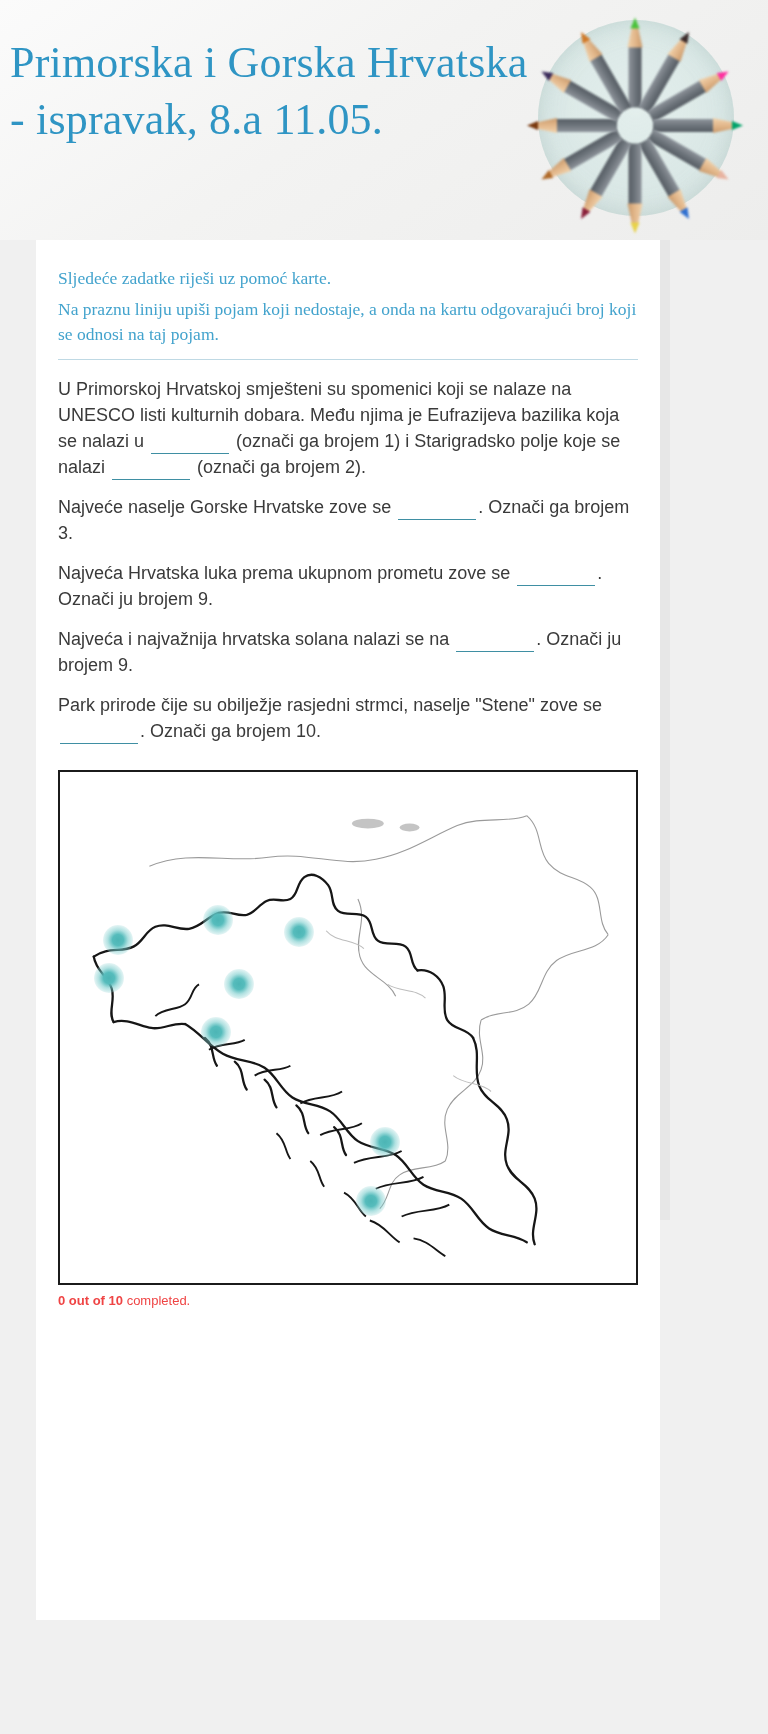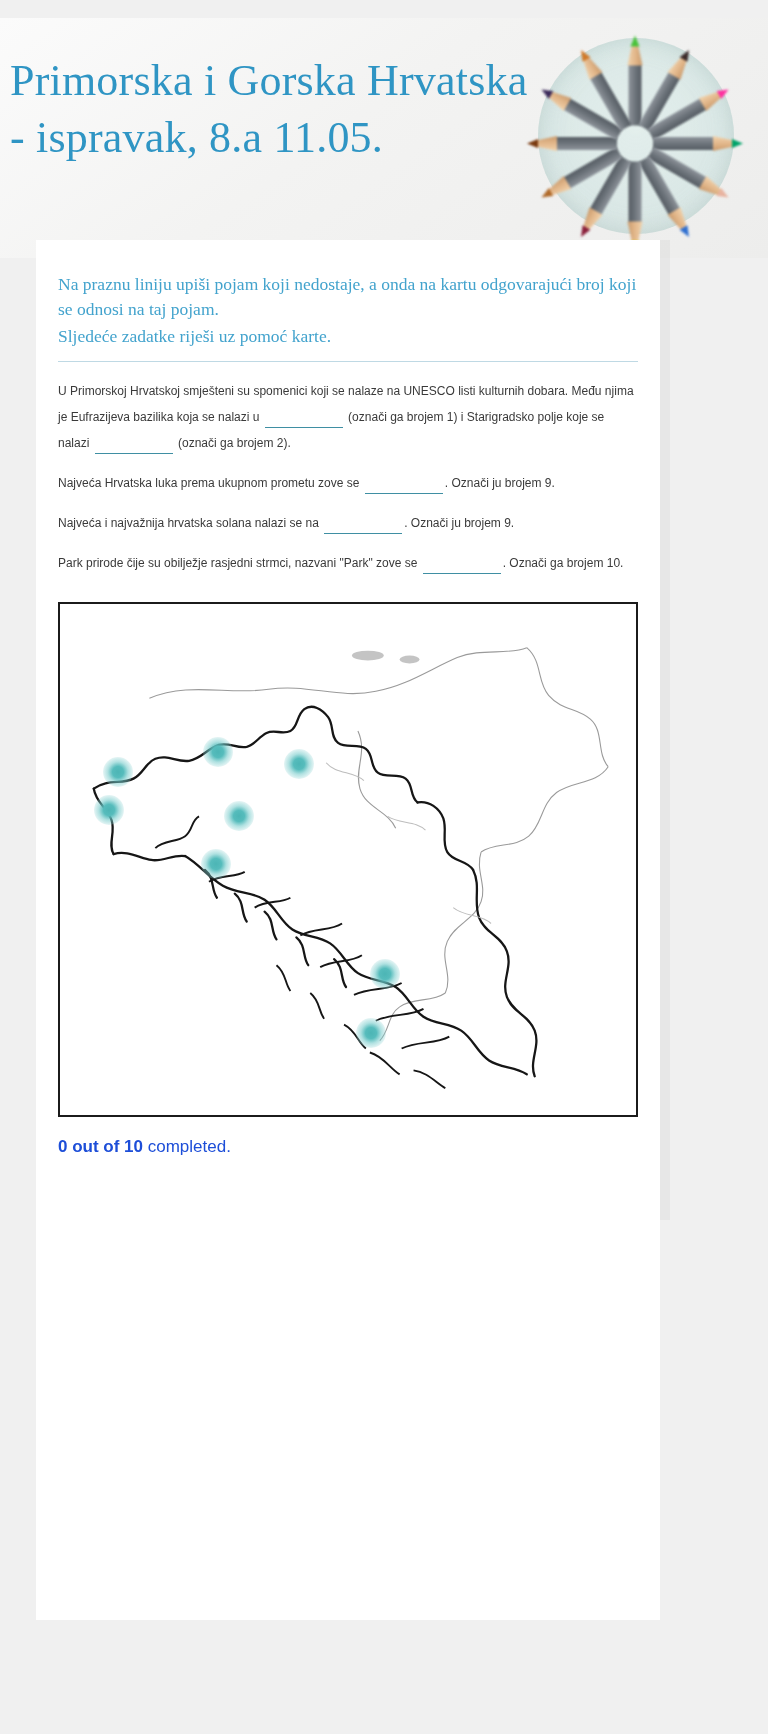--- a/index.html
+++ b/index.html
@@ -9,21 +9,21 @@
     height: 1734px;
     background: #f0f0f0;
     font-family: "Liberation Sans", sans-serif;
     position: relative;
     overflow: hidden;
   }
 
   
   .hero {
     position: absolute;
-    left: 0; top: 18px;
+    left: 0; top: 0;
     width: 768px;
     height: 240px;
     background: linear-gradient(145deg,#fbfbfb 0%, #f3f3f2 45%, #ededec 100%);
     overflow: hidden;
   }
   .pencil-art {
     position: absolute;
     right: 8px; top: -4px;
     width: 250px; height: 246px;
   }
@@ -87,21 +87,21 @@
     font-size: 17.5px;
     line-height: 1.42;
     margin: 0 0 2px 0;
   }
   .lead.second { margin-top: 6px; font-size: 17.5px; }
   .divider {
     height:1px; background:#bfd9e4; margin: 12px 0 16px 0;
   }
 
   .q {
-    font-size: 12px;
+    font-size: 18px;
     line-height: 26px;
     color: #3a3a3a;
     margin: 0 0 14px 0;
   }
   .q:last-of-type { margin-bottom: 0; }
   .blank {
     display: inline-block;
     vertical-align: baseline;
     border-bottom: 1px solid #3f8fa3;
     position: relative;
@@ -126,23 +126,23 @@
   .map-svg { position:absolute; left:0; top:0; width:100%; height:100%; }
   .dot {
     position:absolute;
     width: 30px; height: 30px;
     transform: translate(-50%,-50%);
     border-radius: 50%;
     background: radial-gradient(circle, #4cb5b5 0%, #56bcbc 26%, rgba(110,200,200,.55) 48%, rgba(150,214,214,.30) 68%, rgba(170,220,220,0) 80%);
   }
 
   .completed {
-    margin-top: 20px;
-    font-size: 17px;
-    color: #1d4ed8;
+    margin-top: 8px;
+    font-size: 13px;
+    color: #ef4444;
   }
   .completed b { font-weight: 700; }
 </style>
 </head>
 <body>
 
 <div class="hero">
   <div class="pencil-art">
     <div class="pencil-cup"></div>
     <div id="pencils">
@@ -208,30 +208,31 @@
         </div>
       </div>
   </div>
   <div class="hero-title">Primorska i Gorska Hrvatska - ispravak, 8.a 11.05.</div>
 </div>
 
 <div class="sheet-shadow"></div>
 
 <div class="sheet">
 
+  <p class="lead">Sljedeće zadatke riješi uz pomoć karte.</p>
   <p class="lead second">Na praznu liniju upiši pojam koji nedostaje, a onda na kartu odgovarajući broj koji se odnosi na taj pojam.</p>
-  <p class="lead">Sljedeće zadatke riješi uz pomoć karte.</p>
 
   <div class="divider"></div>
 
   <div id="questions">
       <p class="q"><span>U Primorskoj Hrvatskoj smješteni su spomenici koji se nalaze na UNESCO listi kulturnih dobara. Među njima je Eufrazijeva bazilika koja se nalazi u </span><span class="blank b-sm"></span><span> (označi ga brojem 1) i Starigradsko polje koje se nalazi </span><span class="blank b-sm"></span><span> (označi ga brojem 2).</span></p>
+      <p class="q"><span>Najveće naselje Gorske Hrvatske zove se </span><span class="blank b-sm"></span><span>. Označi ga brojem 3.</span></p>
       <p class="q"><span>Najveća Hrvatska luka prema ukupnom prometu zove se </span><span class="blank b-sm"></span><span>. Označi ju brojem 9.</span></p>
       <p class="q"><span>Najveća i najvažnija hrvatska solana nalazi se na </span><span class="blank b-sm"></span><span>. Označi ju brojem 9.</span></p>
-      <p class="q"><span>Park prirode čije su obilježje rasjedni strmci, nazvani "Park" zove se </span><span class="blank b-sm"></span><span>. Označi ga brojem 10.</span></p>
+      <p class="q"><span>Park prirode čije su obilježje rasjedni strmci, naselje "Stene" zove se </span><span class="blank b-sm"></span><span>. Označi ga brojem 10.</span></p>
     </div>
 
   <div class="map-wrap">
     <svg class="map-svg" viewBox="0 0 580 515" preserveAspectRatio="none">
       <g fill="none" stroke="#9a9a9a" stroke-width="1.1">
         <path d="M90 95 C130 78,170 92,210 86 C250 80,280 96,318 88 C350 82,372 66,400 54 C424 44,450 52,470 44"></path>
         <path d="M470 44 C486 58,480 78,492 92 C506 108,520 104,534 116 C548 128,540 150,552 164"></path>
         <path d="M552 164 C540 182,516 178,500 190 C484 202,486 222,472 234 C458 246,438 240,424 250"></path>
         <path d="M424 250 C418 268,430 284,424 300 C418 318,398 322,390 340 C382 358,396 374,388 392"></path>
         <path d="M388 392 C374 402,356 396,342 406 C330 414,332 430,322 440"></path>

